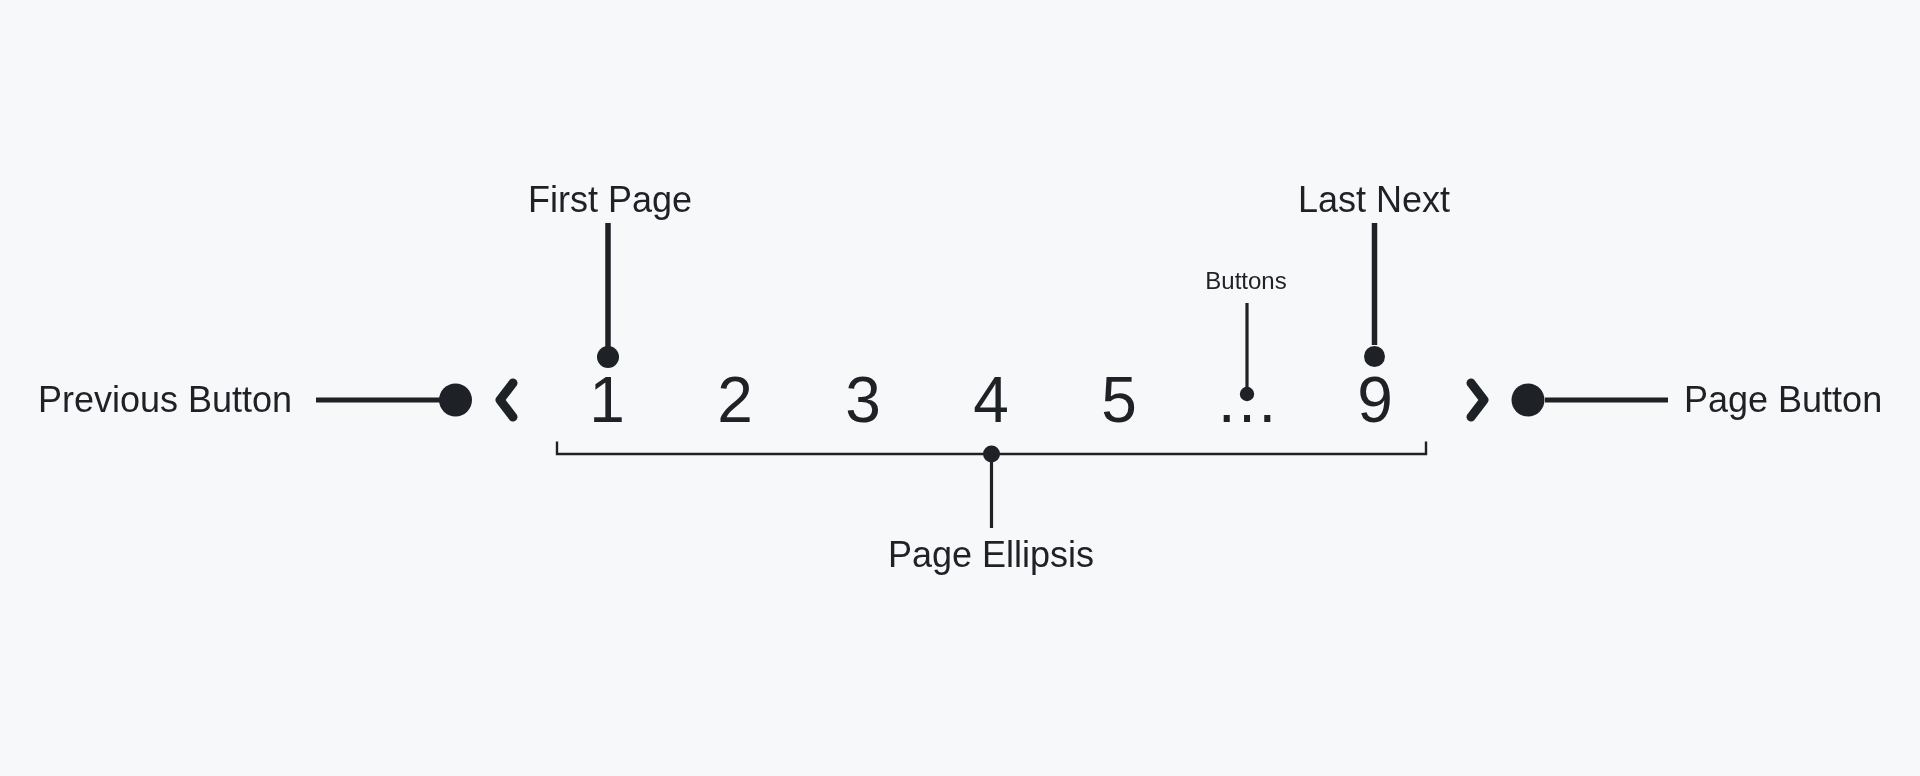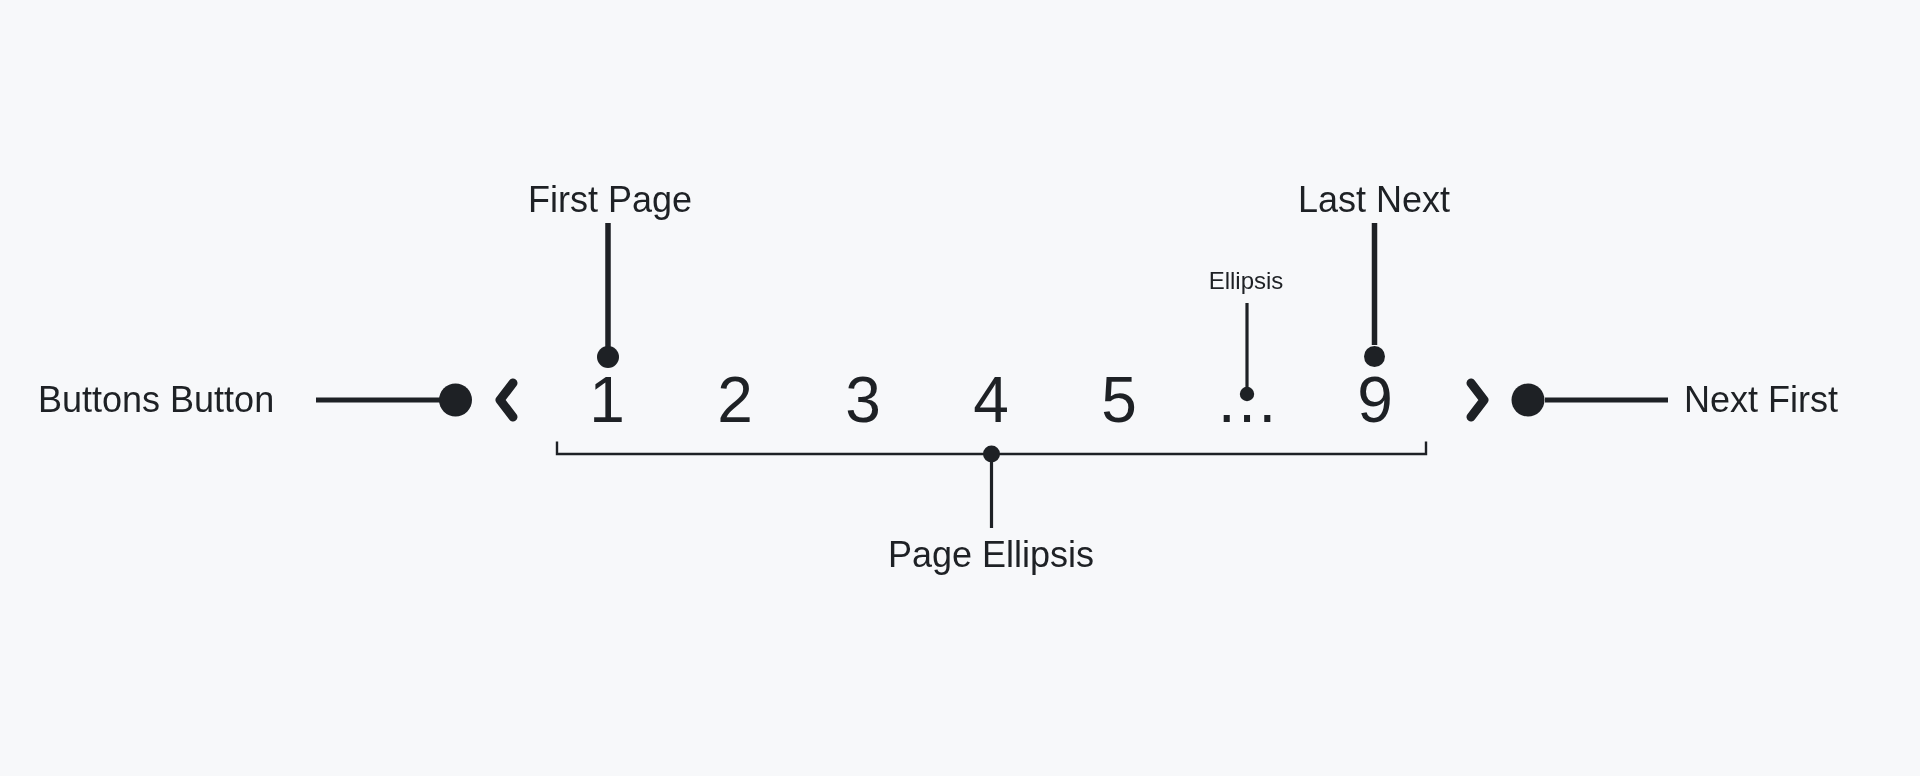--- a/index.html
+++ b/index.html
@@ -83,29 +83,29 @@
     <circle cx="1374.5" cy="356.5" r="10.5" fill="#1e2125"></circle>
 
     <line x1="1247" y1="303" x2="1247" y2="388" stroke="#1e2125" stroke-width="3.2"></line>
     <circle cx="1247" cy="394" r="7.2" fill="#1e2125"></circle>
 
     <path d="M 557 441.5 L 557 454 L 1426 454 L 1426 441.5" fill="none" stroke="#1e2125" stroke-width="2.4"></path>
     <circle cx="991.5" cy="454" r="8.5" fill="#1e2125"></circle>
     <line x1="991.5" y1="454" x2="991.5" y2="528" stroke="#1e2125" stroke-width="3.2"></line>
   </svg>
 
-  <div class="label" style="left:38px; top:375px;">Buttons Button</div>
+  <div class="label" style="left:38px; top:375px;">Previous Button</div>
 
   <div class="label centered" style="left:610px; top:175px;">First Page</div>
 
-  <div class="label small centered" style="left:1246px; top:265px;">Ellipsis</div>
+  <div class="label small centered" style="left:1246px; top:265px;">Buttons</div>
 
   <div class="label centered" style="left:1374px; top:175px;">Last Next</div>
 
-  <div class="label" style="left:1684px; top:375px;">Next First</div>
+  <div class="label" style="left:1684px; top:375px;">Page Button</div>
 
   <div class="label centered" style="left:991px; top:530px;">Page Ellipsis</div>
 
   <div class="chev-btn" style="left:482px; top:376px;">
     <svg width="30" height="46" viewBox="0 0 30 46">
       <polyline points="22,6 9,23 22,40" fill="none" stroke="#1e2125" stroke-width="9" stroke-linecap="round" stroke-linejoin="round"></polyline>
     </svg>
   </div>
 
   <div class="pages-row">

